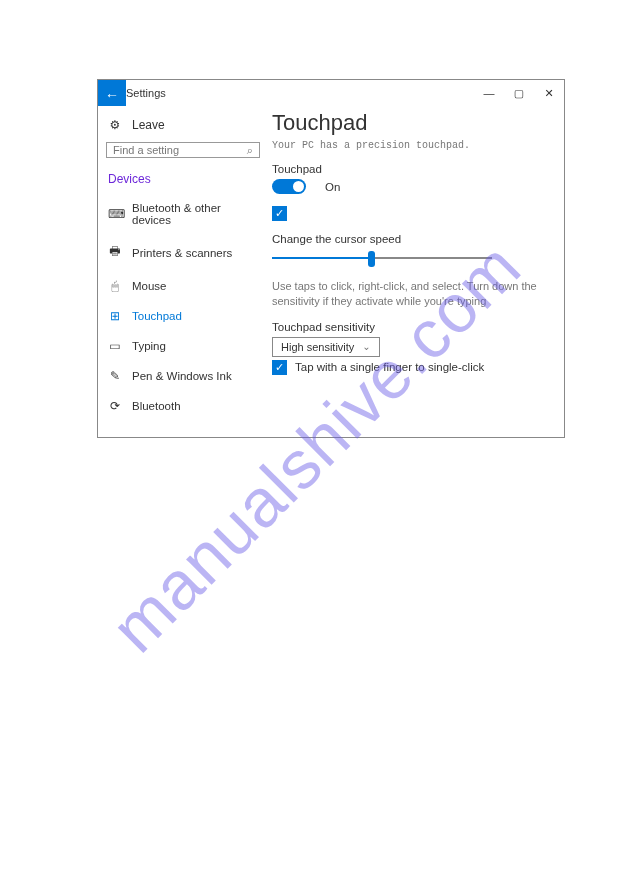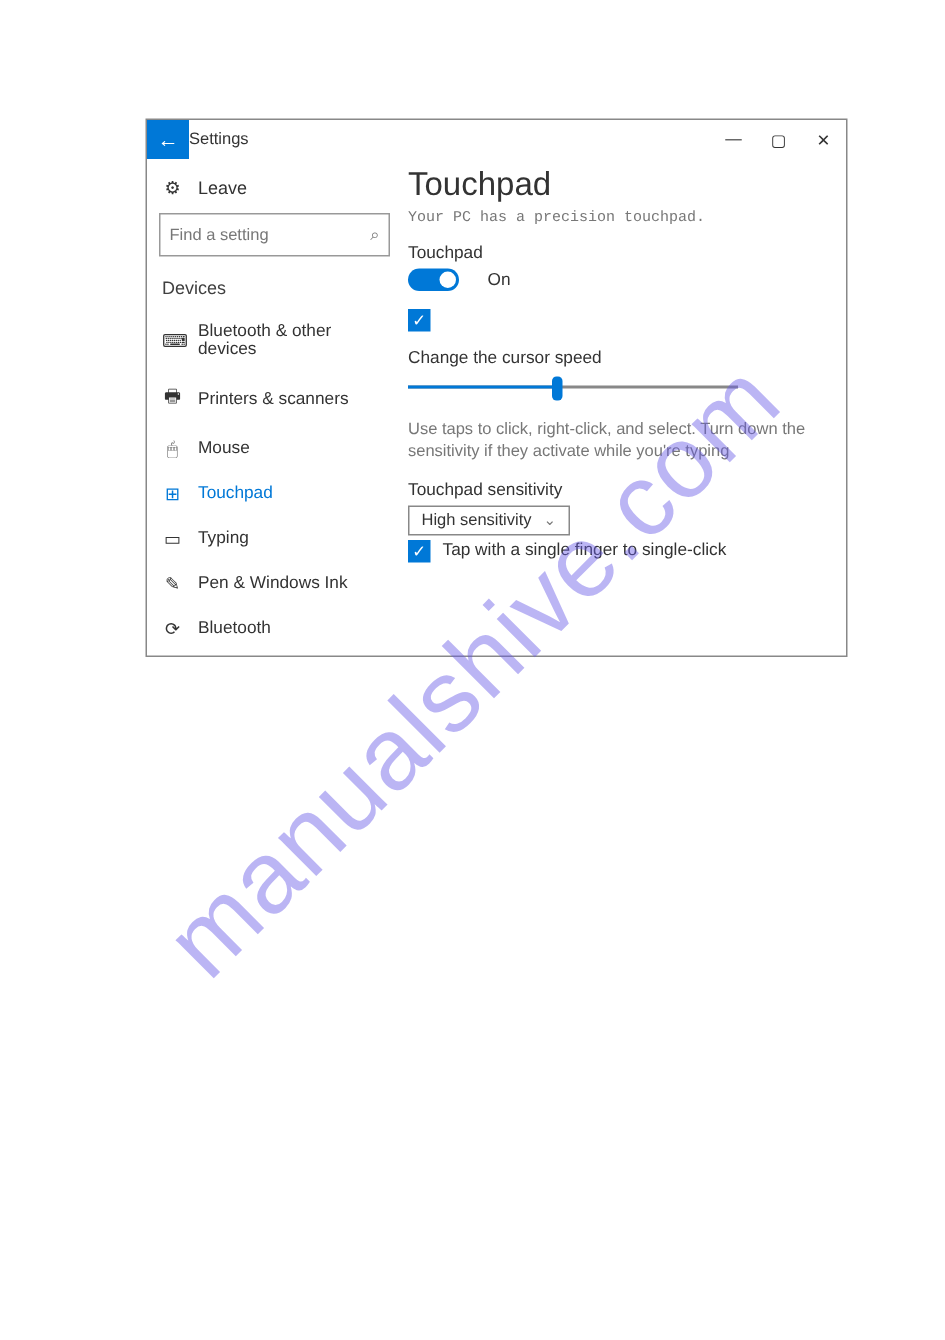--- a/index.html
+++ b/index.html
@@ -67,30 +67,30 @@
   }
   .home-row {
     display: flex; align-items: center; gap: 10px;
     padding: 4px 4px 10px 2px;
     color: #333;
   }
   .home-row .ic { width: 14px; text-align: center; }
   .search {
     display: flex;
     border: 1px solid #999;
-    height: 29px;
+    height: 16px;
     align-items: center;
     padding: 0 6px;
     margin-bottom: 14px;
     color: #777;
     font-size: 11px;
   }
   .search span:first-child { flex: 1; }
   .devices-hdr {
-    color: #404040; font-size: 12px;
+    color: #6d28d9; font-size: 12px;
     padding: 0 2px 8px 2px;
   }
   .nav-item {
     display: flex; align-items: center; gap: 10px;
     padding: 8px 2px;
     color: #333;
     font-size: 11.5px;
   }
   .nav-item.sel { color: #0078d7; }
   .nav-item .ic { width: 14px; text-align: center; font-size: 12px; }

